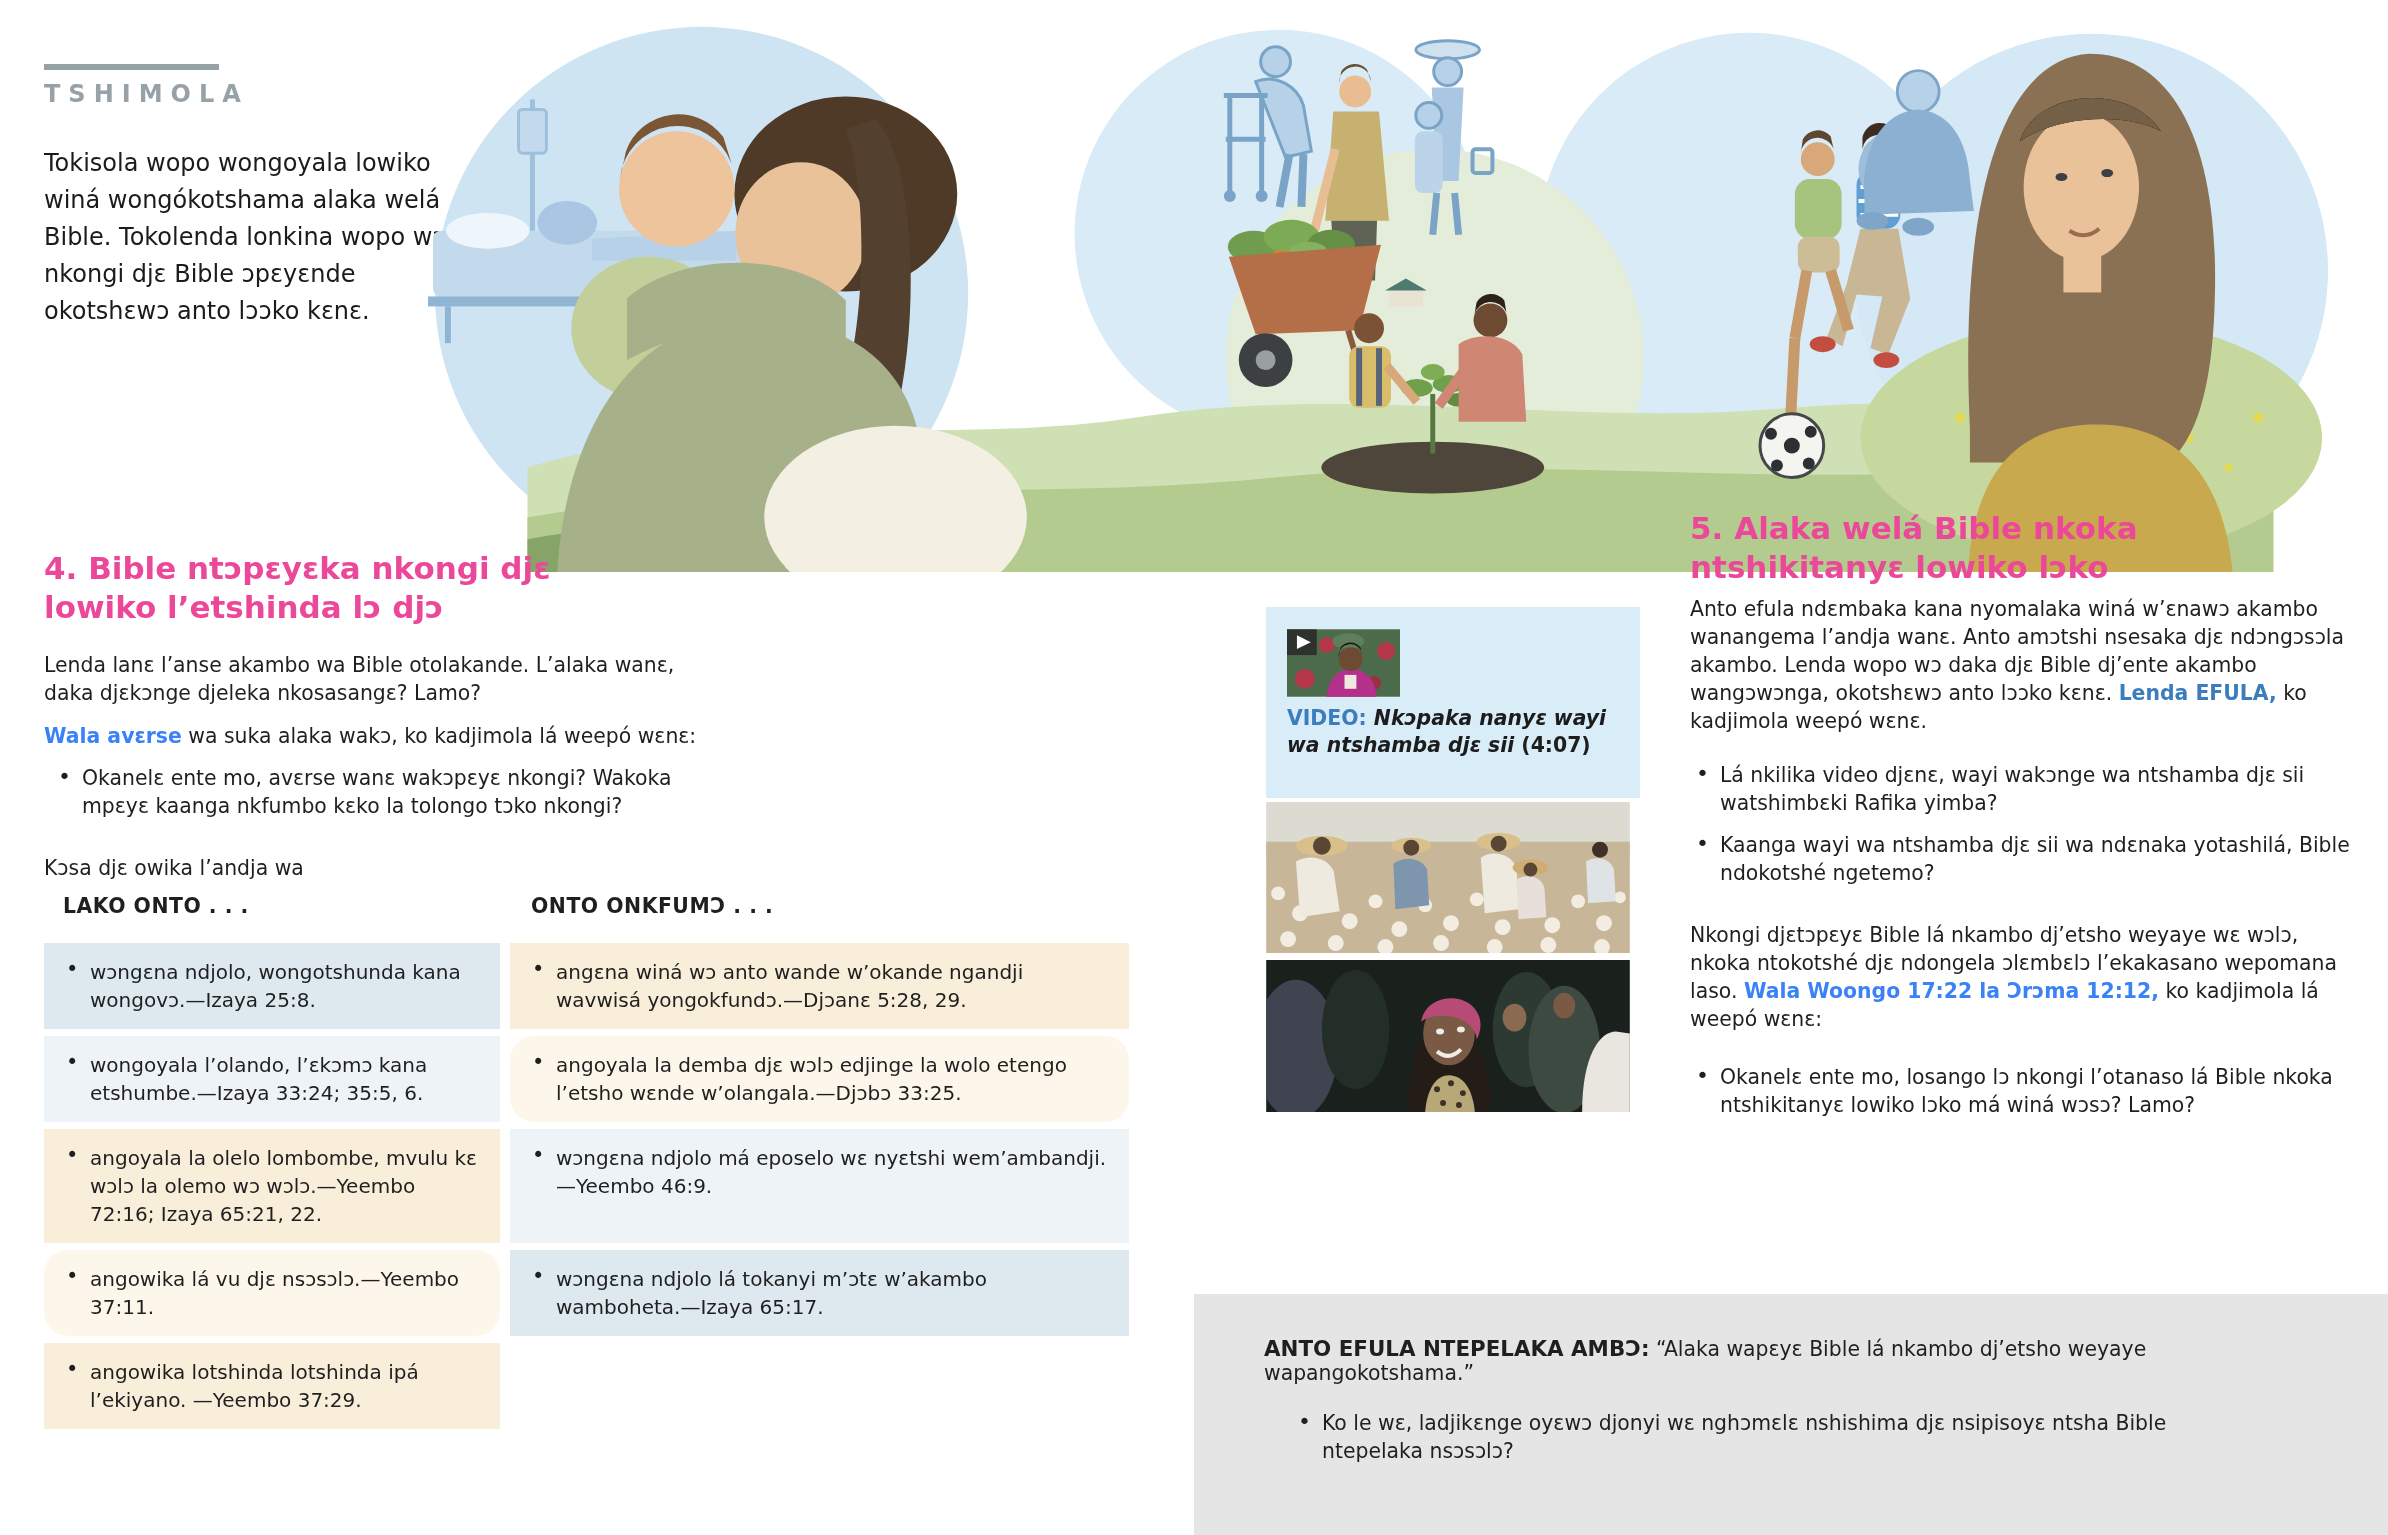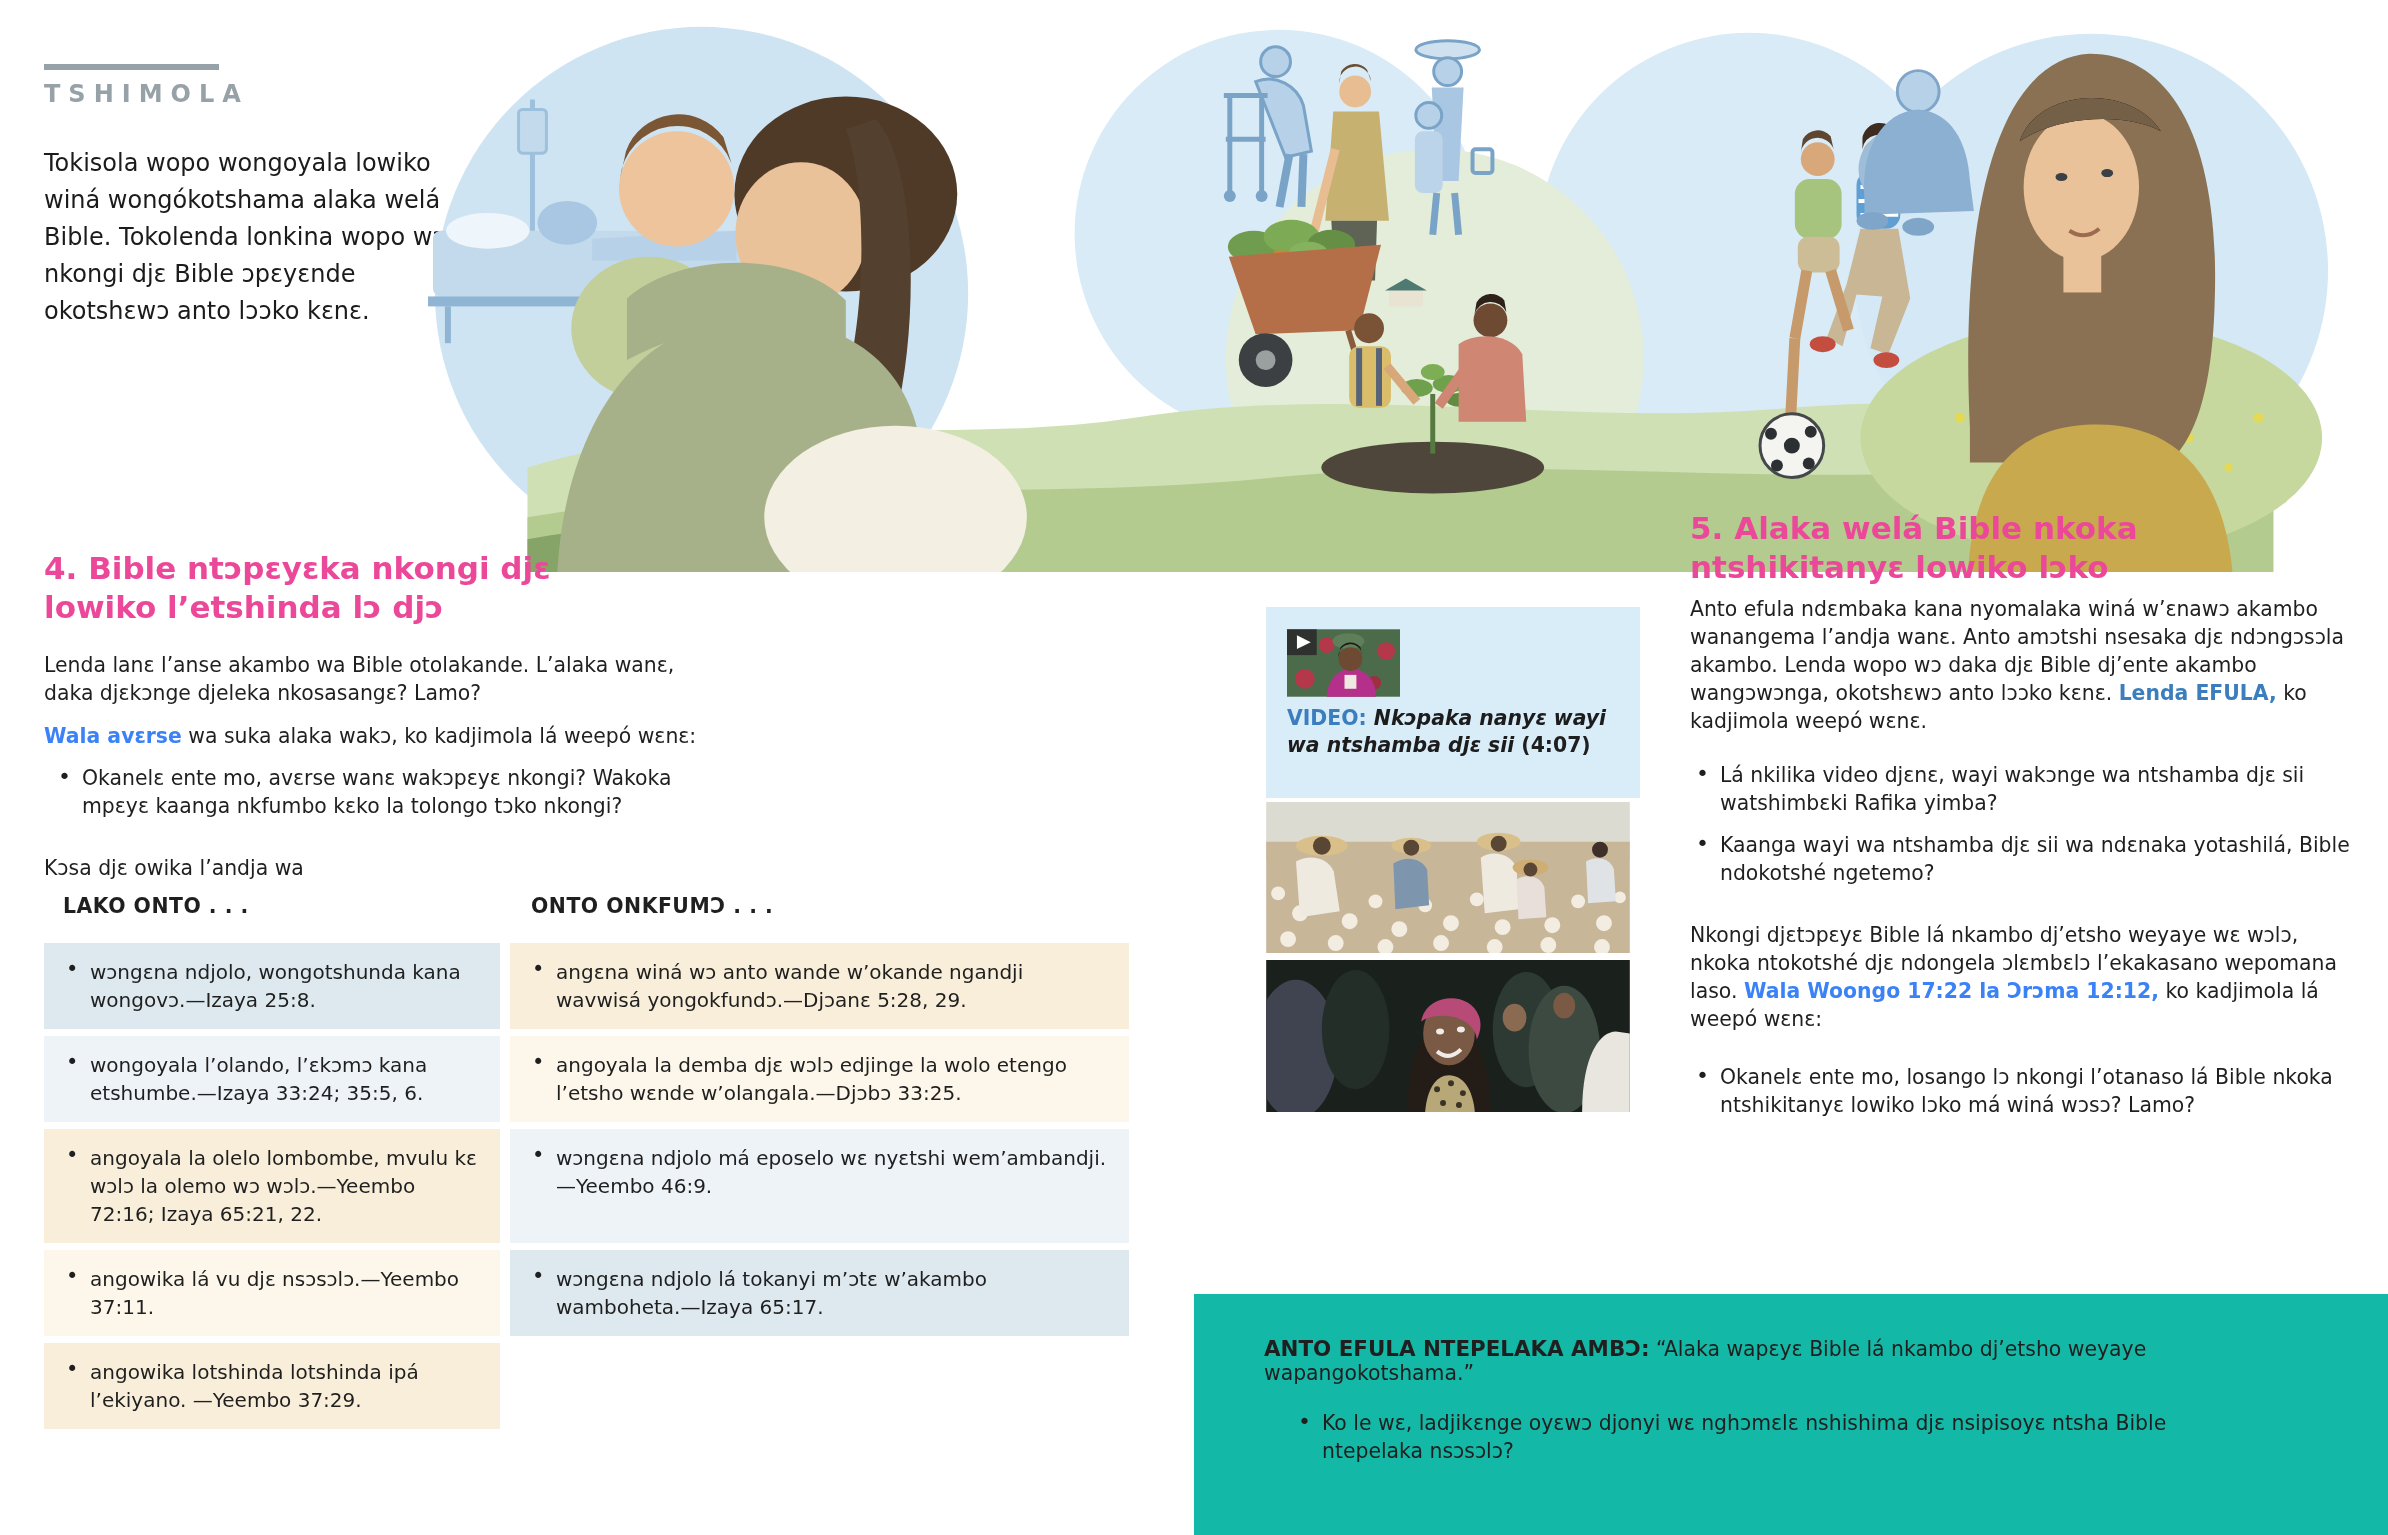--- a/index.html
+++ b/index.html
@@ -21,33 +21,33 @@
   .b-item{position:relative;padding-left:30px;}
   .b-item::before{content:"•";position:absolute;left:6px;top:-1px;font-size:22px;}
   
   .tbl-head{font-size:20.4px;font-weight:bold;letter-spacing:0.5px;}
   .grid{left:44px;top:943px;display:grid;grid-template-columns:456px 619px;column-gap:10px;row-gap:7px;}
   .cell{position:relative;padding:15px 18px 15px 46px;font-size:20px;line-height:28px;}
   .cell::before{content:"•";position:absolute;left:22px;top:12px;font-size:21px;}
   .c-blue{background:#dde9ee;}
   .c-blue-alt{background:#eef3f7;}
   .c-cream{background:#f8eeda;}
-  .c-cream-alt{background:#fcf7ea;}
+  .c-cream-alt{background:#fcf7ea;border-radius:24px;}
   
   .video-box{left:1266px;top:607px;width:374px;height:191px;background:#d9edf9;}
   .thumb{position:absolute;left:21px;top:22px;width:113px;height:68px;cursor:pointer;}
   .vid-cap{position:absolute;left:21px;top:98px;width:328px;font-size:20.4px;line-height:27px;font-weight:bold;}
   .vid-cap .ttl{font-style:italic;color:#1c1c1c;}
   .photo{left:1266px;width:364px;overflow:hidden;}
   
   .s5{left:1690px;top:595px;width:663px;}
   .s5 .para{margin:0 0 22px 0;}
   .s5 .bullets{margin:26px 0 30px 0;}
   
-  .survey{left:1194px;top:1294px;width:1194px;height:242px;background:#14b8a6;}
+  .survey{left:1194px;top:1294px;width:1194px;height:242px;background:#e5e5e5;}
   .survey-inner{position:absolute;left:70px;top:42px;width:1015px;}
   .survey-title{font-weight:bold;font-size:21.4px;}
   .survey-quote{font-size:20.4px;}
   .survey .b-item{margin-top:24px;font-size:20.4px;line-height:28px;width:876px;}
   svg{display:block;}
 </style>
 </head>
 <body>
 
 <div class="page">

